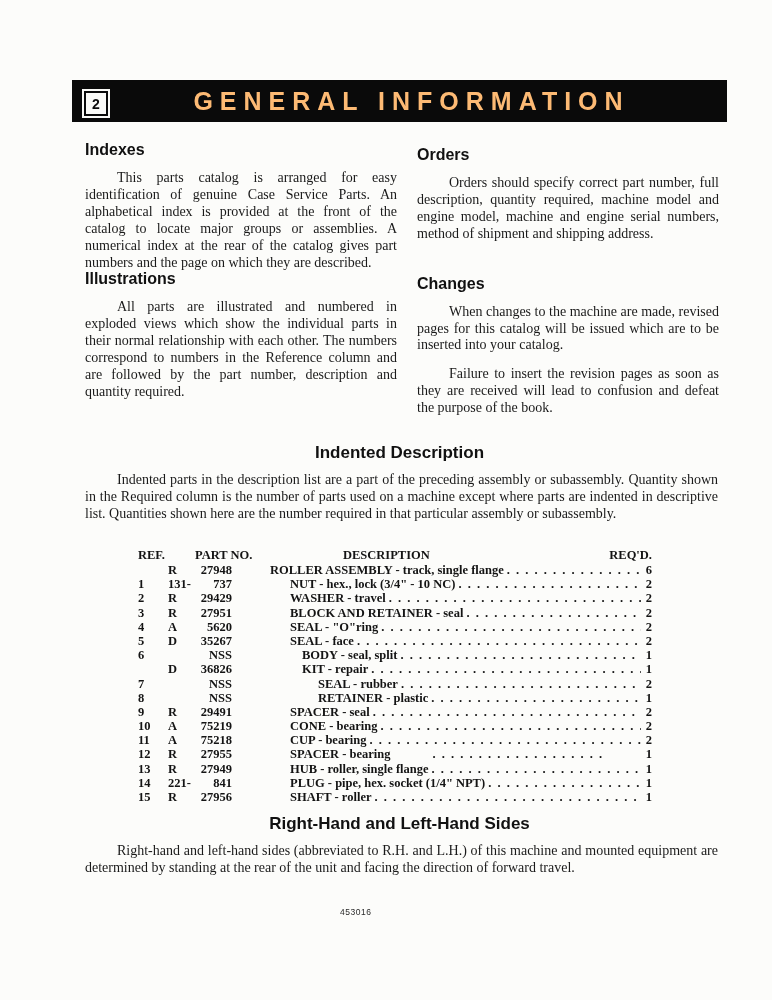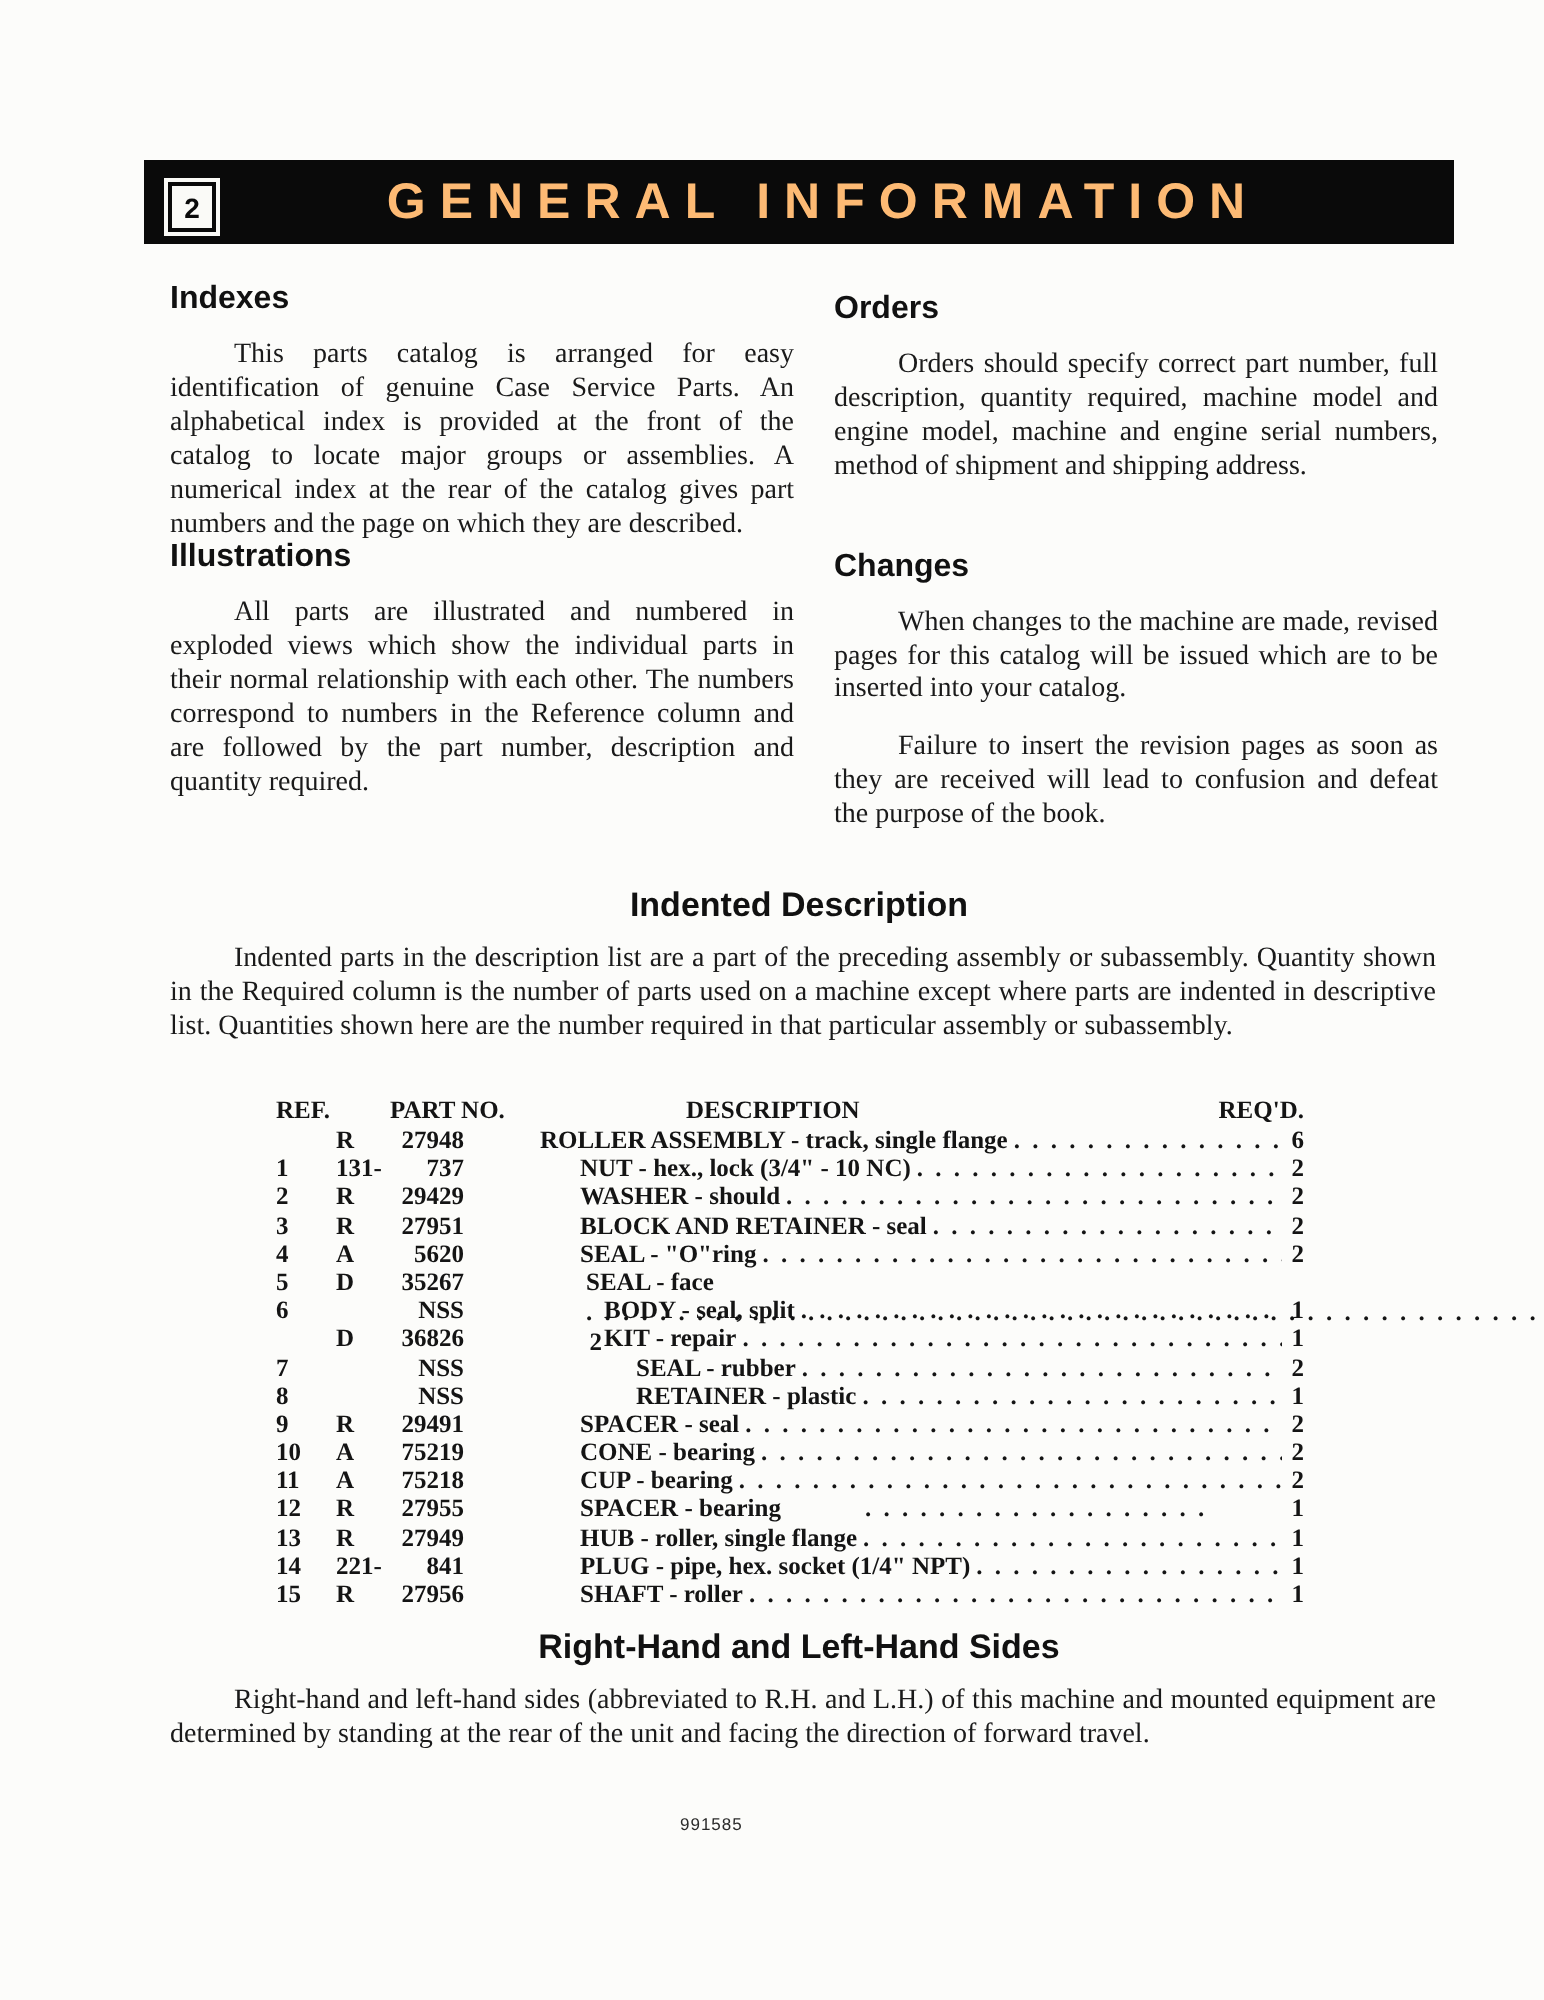--- a/index.html
+++ b/index.html
@@ -140,21 +140,21 @@
       <span class="desc-text">NUT - hex., lock (3/4" - 10 NC)</span>
       <span class="leader"></span>
       <span class="c-qty">2</span>
     </span>
   </div>
         <div class="trow">
     <span class="c-ref">2</span>
     <span class="c-prefix">R</span>
     <span class="c-num">29429</span>
     <span class="c-desc" style="padding-left: 58px;">
-      <span class="desc-text">WASHER - should</span>
+      <span class="desc-text">WASHER - travel</span>
       <span class="leader"></span>
       <span class="c-qty">2</span>
     </span>
   </div>
         <div class="trow">
     <span class="c-ref">3</span>
     <span class="c-prefix">R</span>
     <span class="c-num">27951</span>
     <span class="c-desc" style="padding-left: 58px;">
       <span class="desc-text">BLOCK AND RETAINER - seal</span>
@@ -169,21 +169,21 @@
     <span class="c-desc" style="padding-left: 58px;">
       <span class="desc-text">SEAL - "O"ring</span>
       <span class="leader"></span>
       <span class="c-qty">2</span>
     </span>
   </div>
         <div class="trow">
     <span class="c-ref">5</span>
     <span class="c-prefix">D</span>
     <span class="c-num">35267</span>
-    <span class="c-desc" style="padding-left: 58px; flex-direction: column;">
+    <span class="c-desc" style="padding-left: 58px;">
       <span class="desc-text">SEAL - face</span>
       <span class="leader"></span>
       <span class="c-qty">2</span>
     </span>
   </div>
         <div class="trow">
     <span class="c-ref">6</span>
     <span class="c-prefix"></span>
     <span class="c-num">NSS</span>
     <span class="c-desc" style="padding-left: 70px;">
@@ -291,15 +291,15 @@
       <span class="leader"></span>
       <span class="c-qty">1</span>
     </span>
   </div>
       </div>
   </div>
 
   <h2 class="center-head" id="head-sides">Right-Hand and Left-Hand Sides</h2>
   <p class="full" id="para-sides">Right-hand and left-hand sides (abbreviated to R.H. and L.H.) of this machine and mounted equipment are determined by standing at the rear of the unit and facing the direction of forward travel.</p>
 
-  <div class="footer-code">991585</div>
+  <div class="footer-code">453016</div>
 
 </div>
 
 </body></html>

